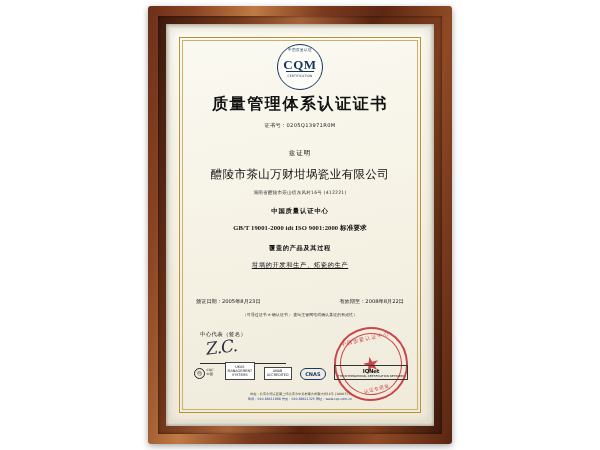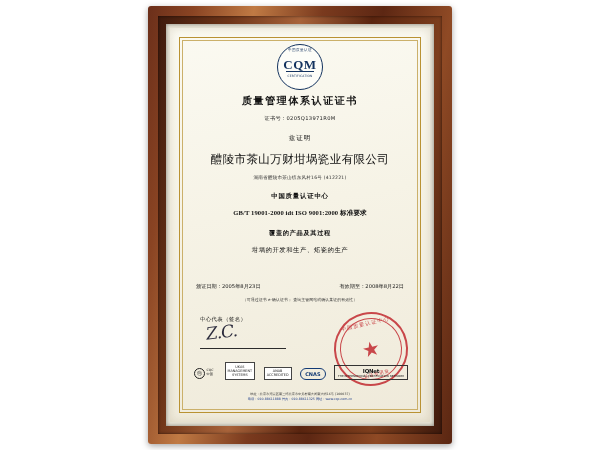--- a/index.html
+++ b/index.html
@@ -137,34 +137,34 @@
     left: 0; right: 0;
     top: 30px;
     font-size: 3px;
     color: #14335f;
     letter-spacing: 0.2px;
   }
 
   
   .cert-title {
     margin-top: 4px;
-    font-size: 10px;
+    font-size: 16px;
     font-weight: bold;
     color: #121212;
     letter-spacing: 1.6px;
     font-family: "DejaVu Sans", sans-serif;
   }
   .cert-no {
     margin-top: 7px;
     font-size: 5.2px;
     color: #222;
     letter-spacing: 0.3px;
   }
   .cert-declare {
-    margin-top: 12px;
+    margin-top: 20px;
     font-size: 6.5px;
     color: #111;
     letter-spacing: 1px;
   }
   .company {
     margin-top: 9px;
     font-size: 11.5px;
     font-weight: normal;
     color: #0f0f0f;
     letter-spacing: 0.4px;
@@ -195,20 +195,21 @@
     font-size: 6.2px;
     font-weight: bold;
     color: #111;
     letter-spacing: 0.7px;
   }
   .scope-text {
     margin-top: 8px;
     font-size: 6.4px;
     color: #111;
     letter-spacing: 0.5px;
+    text-decoration: underline;
   }
 
   
   .dates {
     margin-top: 28px;
     display: flex;
     justify-content: space-between;
     padding: 0 10px;
     font-size: 5.2px;
     color: #1a1a1a;

